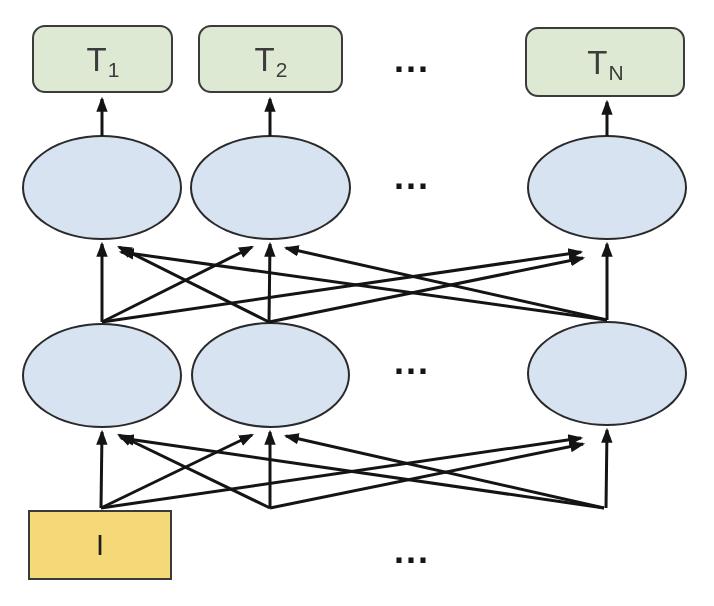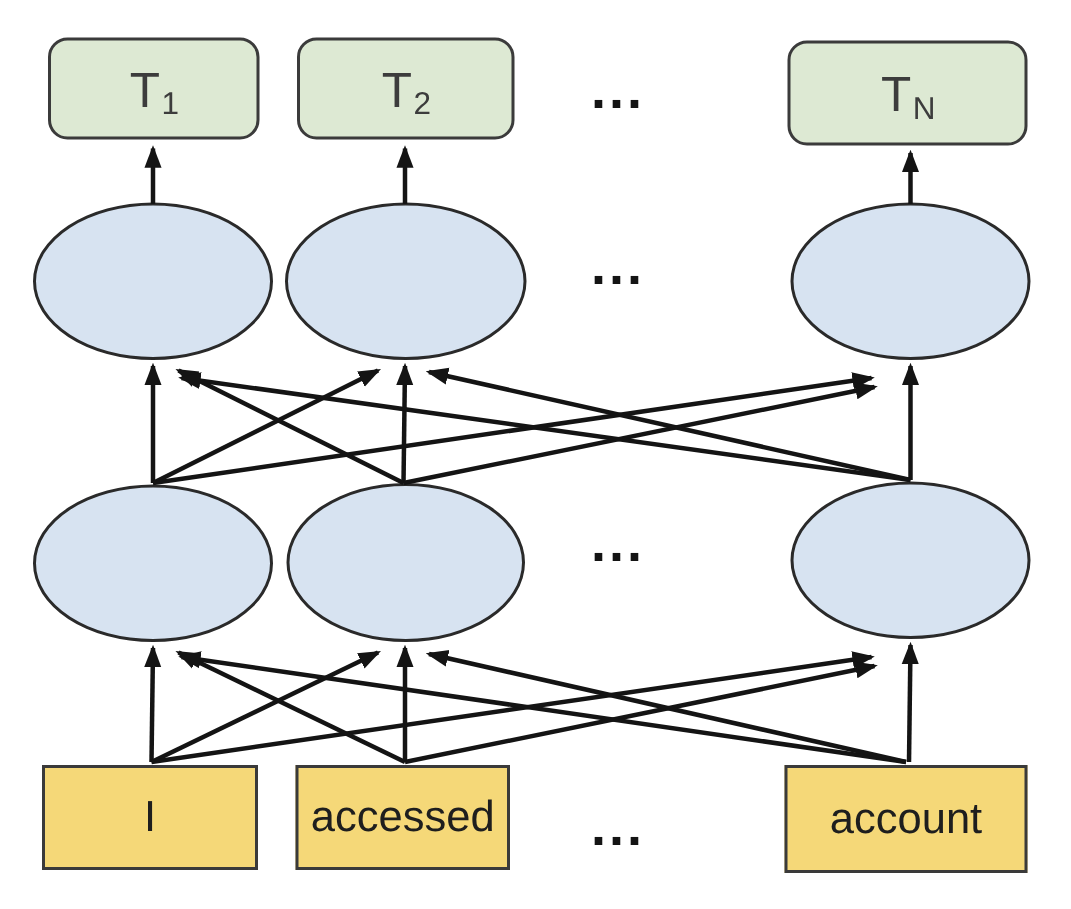--- a/index.html
+++ b/index.html
@@ -104,26 +104,20 @@
   <div class="dots" style="left:412px; top:159px;">...</div>
 
   <div class="ell" style="left:22px; top:323px; width:160px; height:105px;"></div>
   <div class="ell" style="left:191px; top:322px; width:159px; height:106px;"></div>
   <div class="ell" style="left:527px; top:321px; width:160px; height:105px;"></div>
   <div class="dots" style="left:412px; top:344px;">...</div>
 
   <div class="tbox" style="left:28px; top:510px; width:144px; height:70px;">
     <span class="token">I</span>
   </div>
-  <div class="tbox" style="left:197px; top:510px; width:143px; height:70px;">
-    <span class="token">accessed</span>
-  </div>
-  <div class="tbox" style="left:523px; top:510px; width:162px; height:72px;">
-    <span class="token">account</span>
-  </div>
   <div class="dots" style="left:412px; top:533px;">...</div>
 
   <svg class="edges" width="714" height="606" viewBox="0 0 714 606">
     <defs>
       <marker id="ah" viewBox="0 0 10 10" markerWidth="5" markerHeight="5" refX="8.5" refY="5" orient="auto">
         <path d="M0,1.2 L10,5 L0,8.8 Z"></path>
       </marker>
     </defs>
 
     <g>

